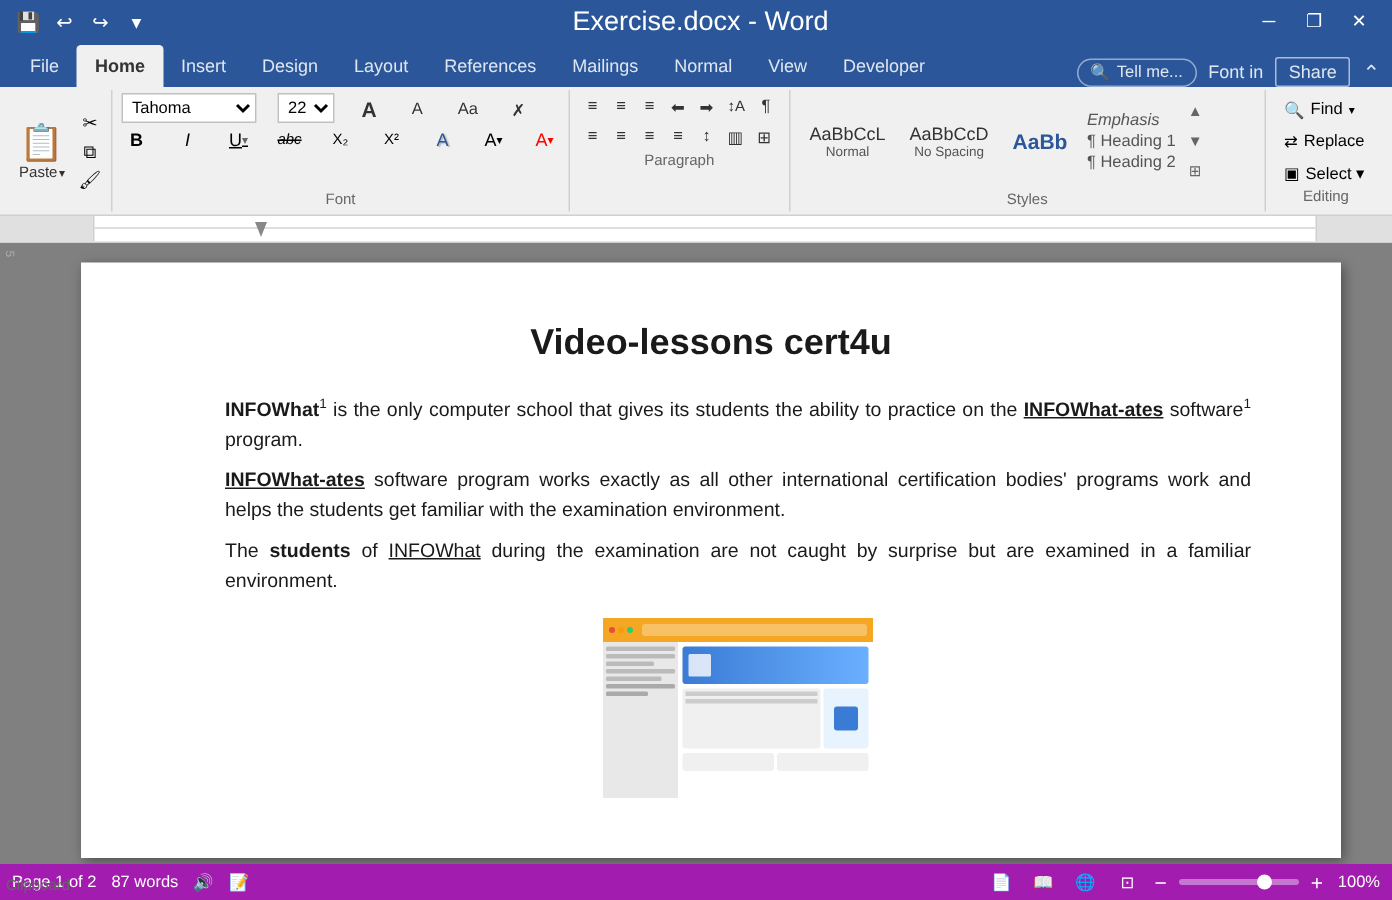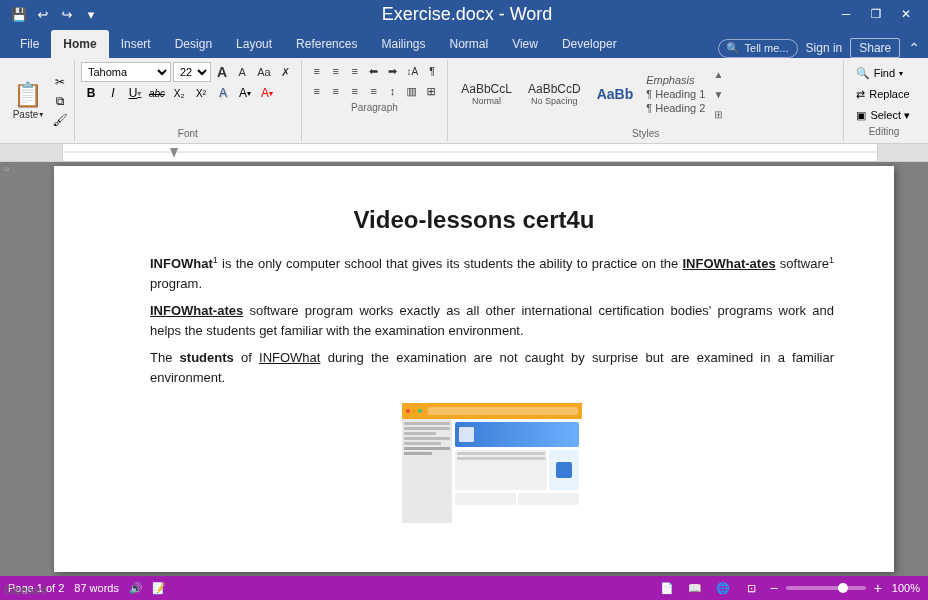--- a/index.html
+++ b/index.html
@@ -93,21 +93,21 @@
       height: 56px;
       min-width: 40px;
       font-size: 10px;
       color: #333;
     }
     .clipboard-sub { display: flex; flex-direction: column; gap: 1px; }
     .clipboard-sub-btn { width: 20px; height: 18px; display: flex; align-items: center; justify-content: center; cursor: pointer; font-size: 12px; border-radius: 2px; }
 
     
     .font-rows { display: flex; flex-direction: column; gap: 2px; flex: 1; }
-    .font-row { display: flex; align-items: center; gap: 2px; }
+    .font-row { display: flex; align-items: flex-end; gap: 14px; }
 
     .font-select {
       height: 20px;
       font-size: 11px;
       border: 1px solid #c0c0c0;
       background: white;
       padding: 0 2px;
       width: 90px;
       cursor: pointer;
     }
@@ -190,20 +190,21 @@
     }
 
     .left-margin { width: 20px; background: #808080; }
 
     .doc-area {
       flex: 1;
       display: flex;
       justify-content: center;
       padding: 4px 20px;
       background: #808080;
+      align-items: flex-end;
     }
 
     .page {
       background: white;
       width: 840px;
       min-height: 380px;
       padding: 40px 60px 40px 60px;
       box-shadow: 2px 2px 8px rgba(0,0,0,0.4);
       position: relative;
     }
@@ -323,21 +324,21 @@
   <div class="ribbon-tab">References</div>
   <div class="ribbon-tab">Mailings</div>
   <div class="ribbon-tab">Normal</div>
   <div class="ribbon-tab">View</div>
   <div class="ribbon-tab">Developer</div>
   <div class="ribbon-tab-right">
     <span style="display:flex;align-items:center;gap:4px;border:1px solid rgba(255,255,255,0.5);padding:2px 8px;border-radius:10px;font-size:11px;cursor:pointer;">
       <span>🔍</span>
       <span>Tell me...</span>
     </span>
-    <span style="cursor:pointer;font-size:12px;">Sign in</span>
+    <span style="cursor:pointer;font-size:12px;">Font in</span>
     <span style="cursor:pointer;font-size:12px;border:1px solid rgba(255,255,255,0.6);padding:2px 8px;border-radius:2px;">Share</span>
     <span style="cursor:pointer;font-size:14px;">⌃</span>
   </div>
 </div>
 
 <div class="ribbon">
 
   <div class="ribbon-group" style="flex-direction:row;align-items:stretch;padding:2px 4px;">
     <div style="display:flex;flex-direction:column;align-items:center;justify-content:center;">
       <div class="paste-btn">

